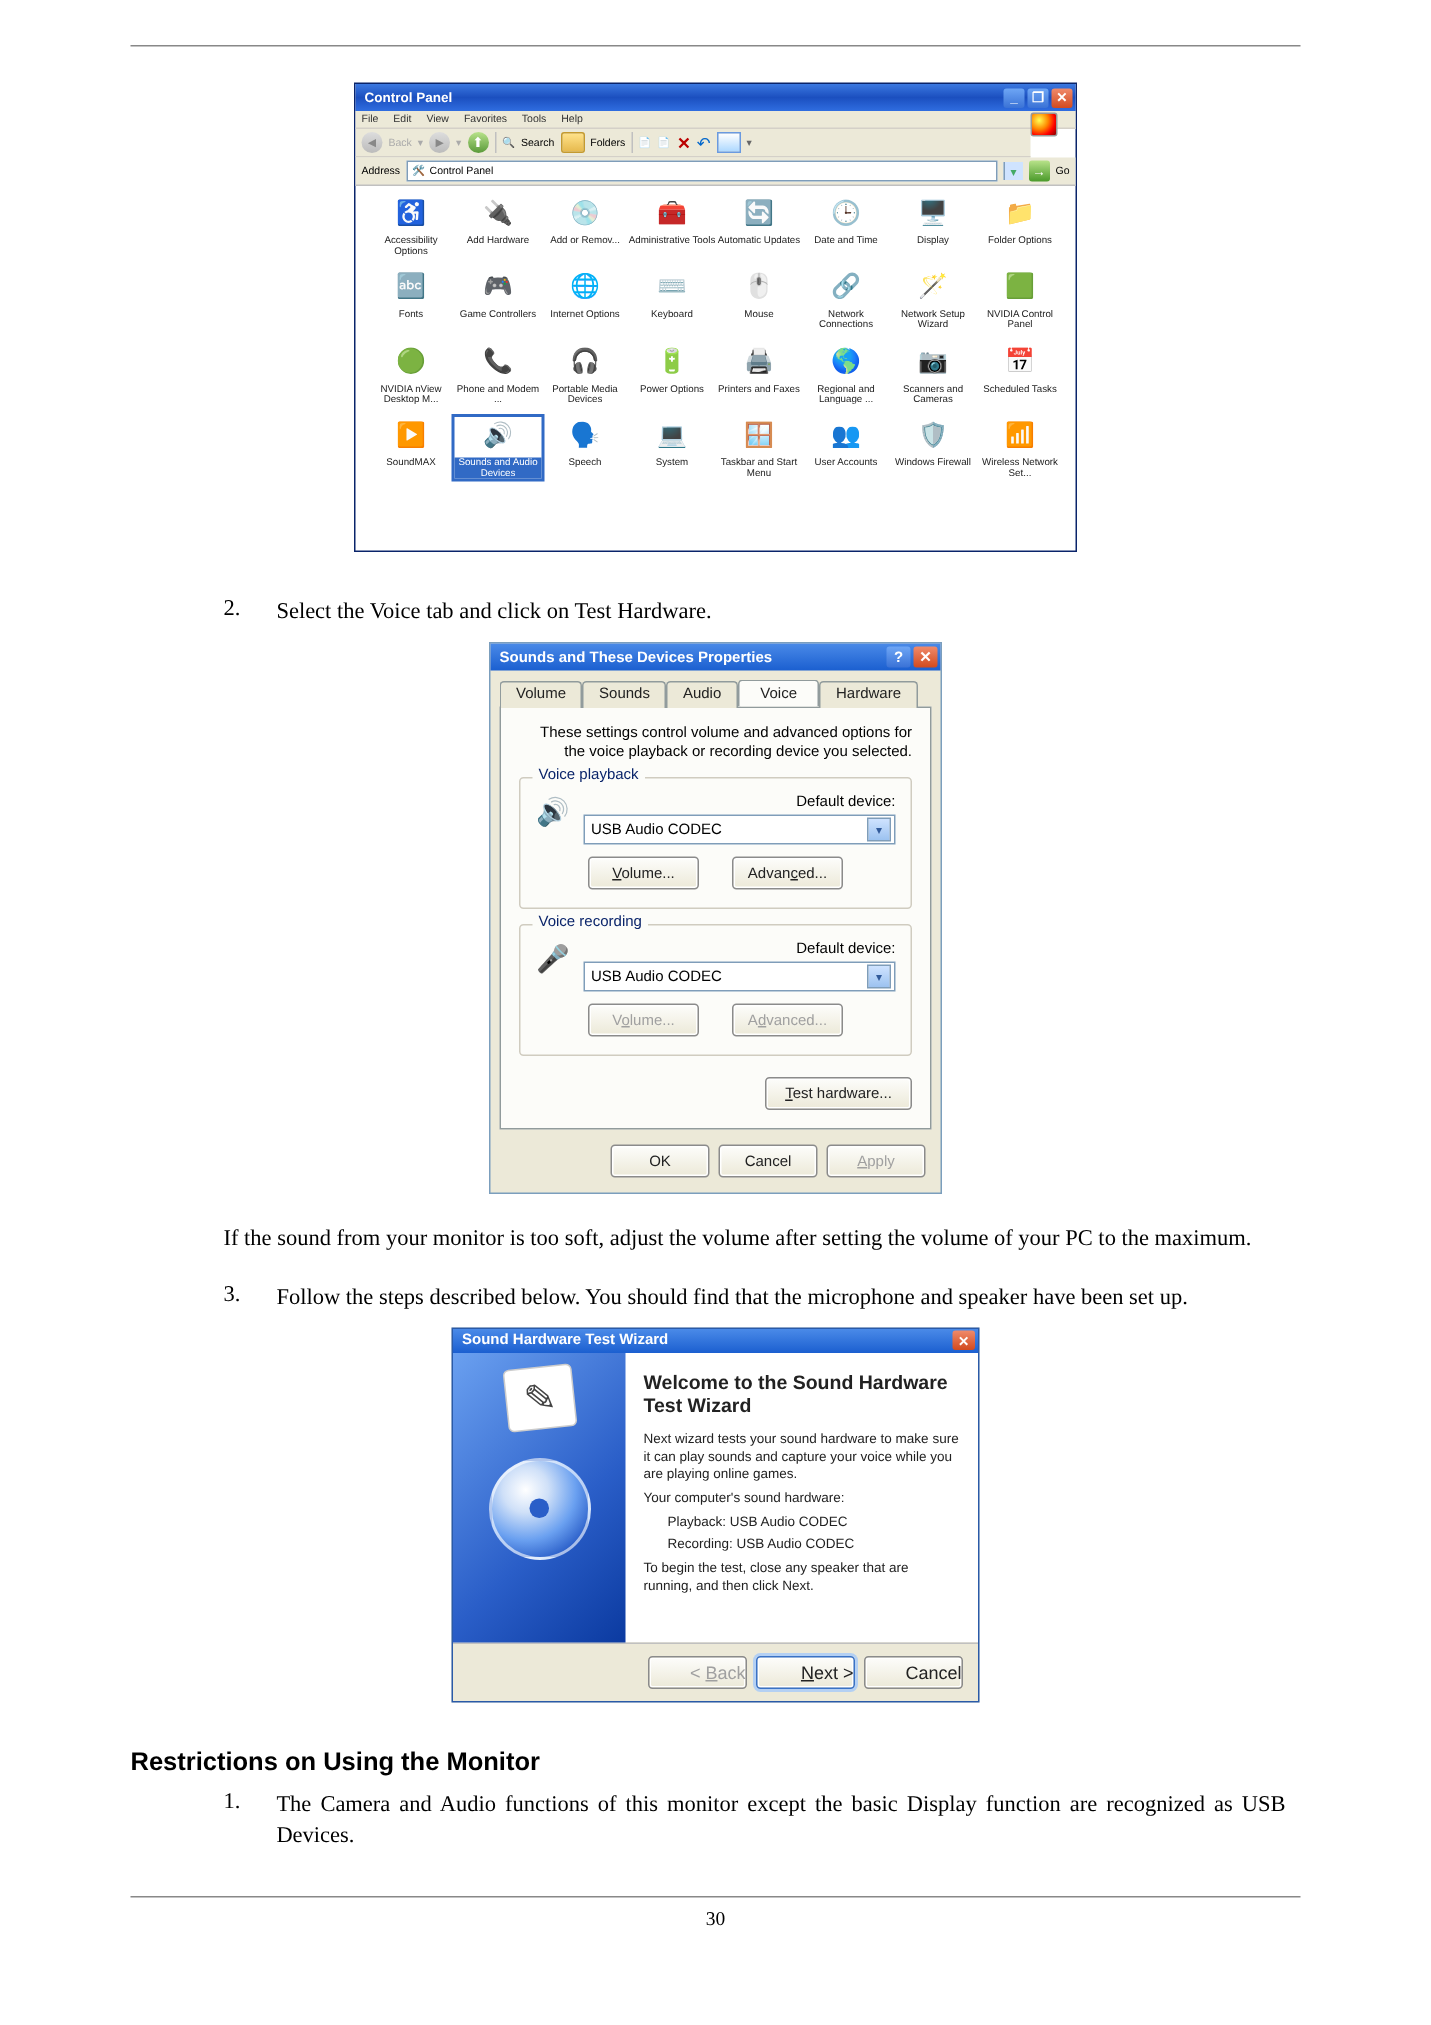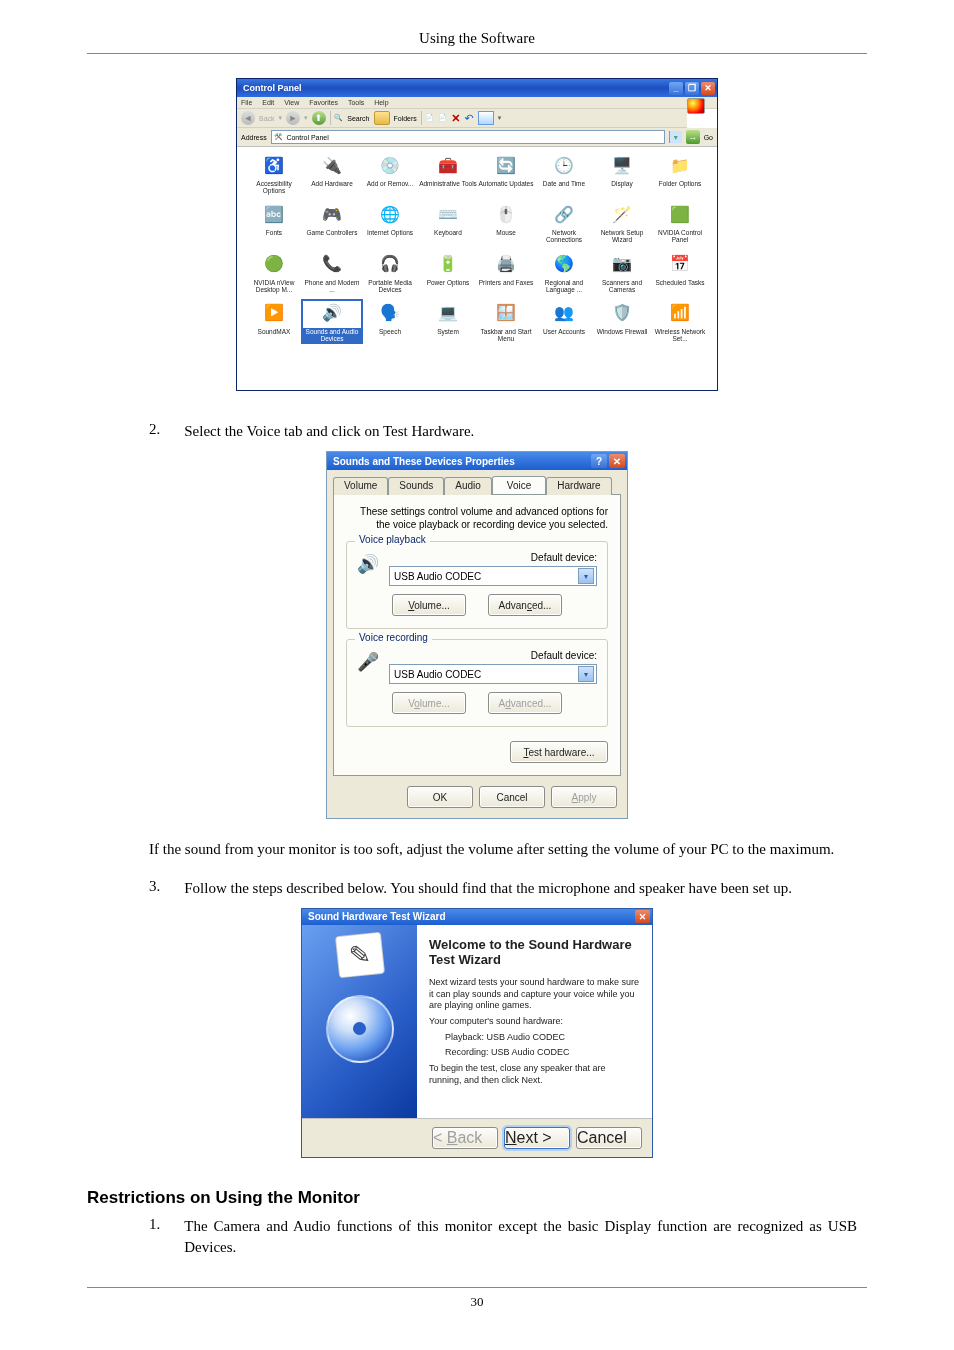--- a/index.html
+++ b/index.html
@@ -155,33 +155,32 @@
   .wside .paper { width:44px; height:40px; background:#fff; border-radius:3px; display:flex; align-items:center; justify-content:center; transform:rotate(-6deg); box-shadow:0 0 0 1px #ccc; font-size:26px; color:#444; }
   .wside .disc { margin-top:20px; width:64px; height:64px; border-radius:50%; background:radial-gradient(circle at 35% 30%, #fff 0%, #cfe0f8 25%, #6aa0f0 55%, #2a5ec8 80%); border:2px solid rgba(255,255,255,.6); position:relative; }
   .wside .disc::after { content:""; position:absolute; inset:40% 40%; border-radius:50%; background:#2a5ec8; }
   .wmain { flex:1; padding: 10px 12px; font-size:10px; color:#222; }
   .wmain h3 { font-family: Tahoma, Arial; font-size:13px; font-weight:bold; margin:2px 0 10px 0; color:#222; }
   .wmain p { margin:4px 0; font-size:9px; line-height:1.3; }
   .wfoot { background:#ece9d8; padding:8px 10px; display:flex; gap:6px; justify-content:flex-end; border-top:1px solid #c0c0c0; }
   .wbtn {
     min-width: 64px; height:20px; border:1px solid #8b8b8b; border-radius:3px;
     background:linear-gradient(#fdfdfb,#ece9d8);
-    display:flex; align-items:center; justify-content:flex-start; font-size:16px; color:#222;
+    display:flex; align-items:center; justify-content:flex-end; font-size:12px; color:#222;
     box-shadow: inset 0 0 0 1px #fff;
   }
   .wbtn.focus { box-shadow: inset 0 0 0 1px #fff, 0 0 0 2px #b4d0f3; border-color:#3a72c6; }
   .wbtn.dis { color:#a0a0a0; }
 
   u.hotkey { text-decoration: underline; }
 </style>
 </head>
 <body>
 
 <div class="page">
-  <div class="header-title">Using the Software</div>
   <div class="hr"></div>
 
   <div class="cp-window">
     <div class="titlebar">
       <span class="title">Control Panel</span>
       <div class="tbuttons">
         <div class="tbtn min">_</div>
         <div class="tbtn max">❐</div>
         <div class="tbtn close">✕</div>
       </div>

